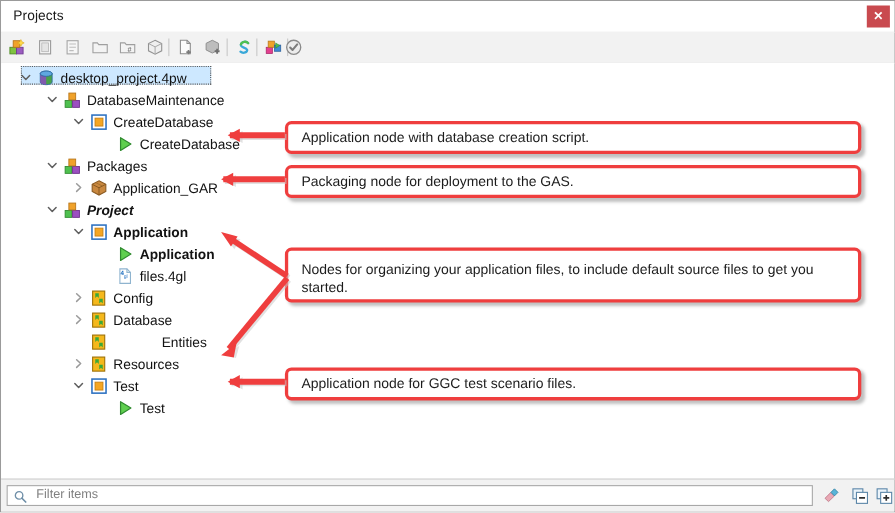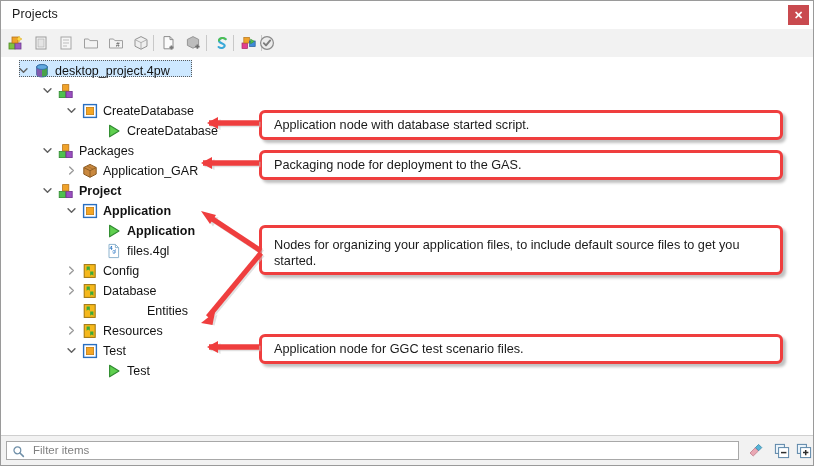--- a/index.html
+++ b/index.html
@@ -178,20 +178,21 @@
               <path d="M2.2 4 L6 8 L9.8 4" fill="none" stroke="#5f5f5f" stroke-width="1.5" stroke-linecap="round" stroke-linejoin="round"></path>
             </svg>
           </div>
           <div class="node-icon" style="left: 57px; top: 2px;">
             <svg class="ic" viewBox="0 0 16 16">
               <rect x="1.2" y="8.4" width="6.2" height="6.2" fill="#4fc04f" stroke="#2f8a2f" stroke-width=".8"></rect>
               <rect x="8.0" y="8.4" width="6.2" height="6.2" fill="#9b4fc0" stroke="#6c2f8a" stroke-width=".8"></rect>
               <rect x="4.6" y="1.6" width="6.2" height="6.2" fill="#f0a22a" stroke="#b7761a" stroke-width=".8"></rect>
             </svg>
           </div>
+          <div class="node-label" style="left: 78px; top: 2px;">DatabaseMaintenance</div>
         </div>
         <div class="row" style="top: 44px;">
           <div class="twisty" style="left: 64px; top: 3px;">
             <svg width="11" height="11" viewBox="0 0 12 12">
               <path d="M2.2 4 L6 8 L9.8 4" fill="none" stroke="#5f5f5f" stroke-width="1.5" stroke-linecap="round" stroke-linejoin="round"></path>
             </svg>
           </div>
           <div class="node-icon" style="left: 81px; top: 2px;">
             <svg class="ic" viewBox="0 0 16 16">
               <rect x="1.6" y="1.6" width="12.8" height="12.8" fill="#ffffff" stroke="#2a6fc0" stroke-width="1.4"></rect>
@@ -231,21 +232,21 @@
           </div>
           <div class="node-icon" style="left: 81px; top: 2px;">
             <svg class="ic" viewBox="0 0 16 16">
               <path d="M8 1.4 L14.2 4.5 L14.2 11.1 L8 14.3 L1.8 11.1 L1.8 4.5 Z" fill="#c9883f" stroke="#8a5a22" stroke-width="1"></path>
               <path d="M1.8 4.5 L8 7.7 L14.2 4.5 M8 7.7 L8 14.3" stroke="#8a5a22" stroke-width=".9" fill="none"></path>
               <path d="M5 3 L11 6.1" stroke="#a06c2c" stroke-width=".8"></path>
             </svg>
           </div>
           <div class="node-label" style="left: 102px; top: 2px;">Application_GAR</div>
         </div>
-        <div class="row" style="top: 124px;">
+        <div class="row" style="top: 124px; font-style: italic;">
           <div class="twisty" style="left: 40px; top: 3px;">
             <svg width="11" height="11" viewBox="0 0 12 12">
               <path d="M2.2 4 L6 8 L9.8 4" fill="none" stroke="#5f5f5f" stroke-width="1.5" stroke-linecap="round" stroke-linejoin="round"></path>
             </svg>
           </div>
           <div class="node-icon" style="left: 57px; top: 2px;">
             <svg class="ic" viewBox="0 0 16 16">
               <rect x="1.2" y="8.4" width="6.2" height="6.2" fill="#4fc04f" stroke="#2f8a2f" stroke-width=".8"></rect>
               <rect x="8.0" y="8.4" width="6.2" height="6.2" fill="#9b4fc0" stroke="#6c2f8a" stroke-width=".8"></rect>
               <rect x="4.6" y="1.6" width="6.2" height="6.2" fill="#f0a22a" stroke="#b7761a" stroke-width=".8"></rect>
@@ -359,21 +360,21 @@
           <div class="node-icon" style="left: 105px; top: 2px;">
             <svg class="ic" viewBox="0 0 16 16">
               <path d="M3.6 2.2 L13 8 L3.6 13.8 Z" fill="#5fcf4f" stroke="#2f8a2f" stroke-width="1.1" stroke-linejoin="round"></path>
             </svg>
           </div>
           <div class="node-label" style="left: 126px; top: 2px;">Test</div>
         </div>
       </div>
 
     <div class="callout" style="left:258px;top:53px;width:524px;height:30px;">
-      <div class="ctext">Application node with database started script.</div>
+      <div class="ctext">Application node with database creation script.</div>
     </div>
 
     <div class="callout" style="left:258px;top:93px;width:524px;height:30px;text-align:right;">
       <div class="ctext">Packaging node for deployment to the GAS.</div>
     </div>
 
     <div class="callout multiline" style="left:258px;top:168px;width:524px;height:50px;">
       <div class="ctext" style="width:500px;white-space:normal;">Nodes for organizing your application files, to include default source files to get you started.</div>
     </div>
 

